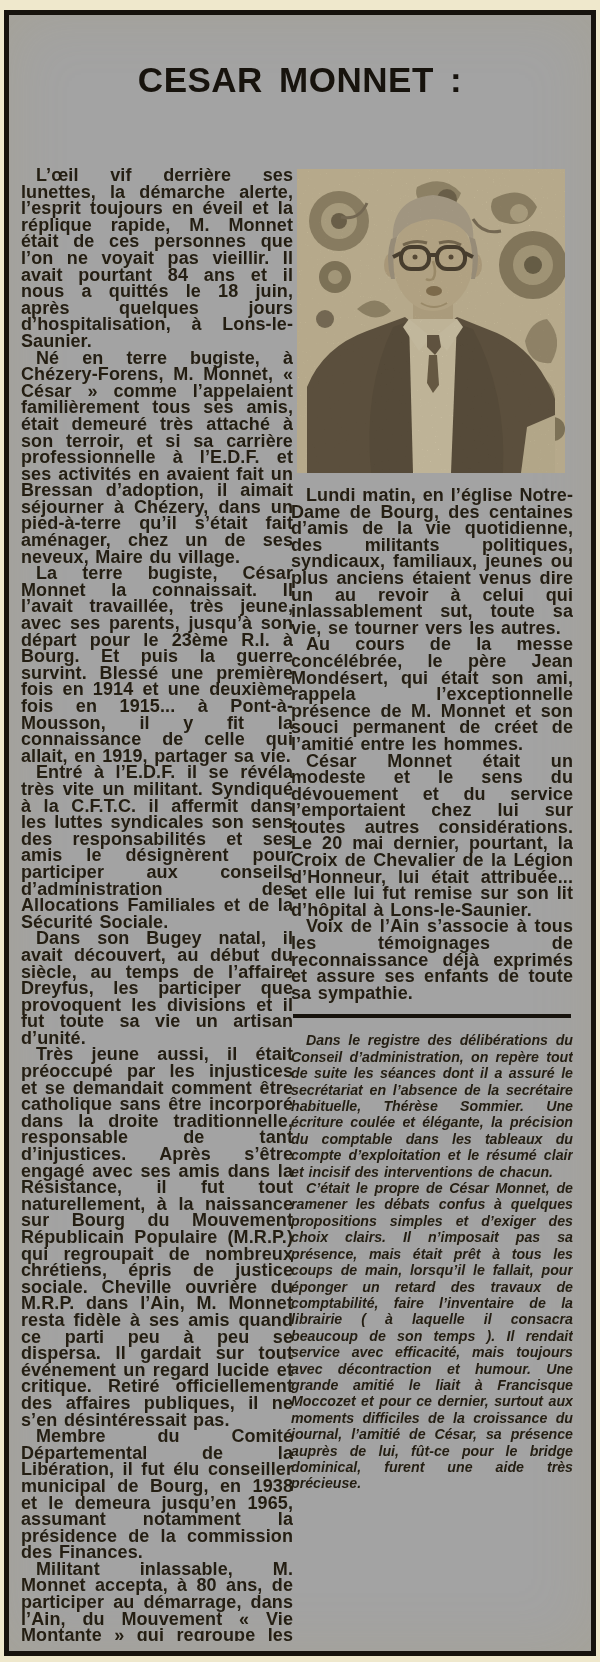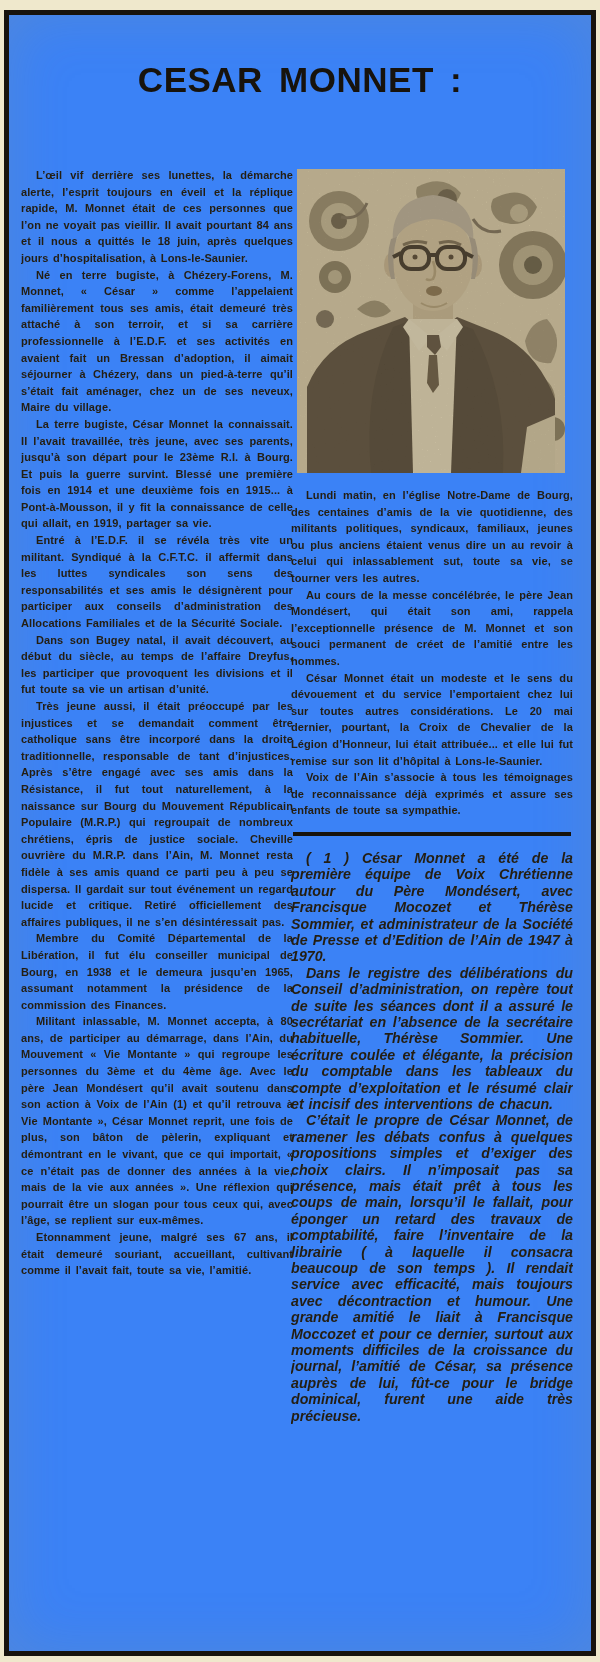--- a/index.html
+++ b/index.html
@@ -15,21 +15,21 @@
     font-family: "Liberation Sans", sans-serif;
   }
   .frame {
     position: absolute;
     left: 4px;
     top: 10px;
     width: 592px;
     height: 1646px;
     box-sizing: border-box;
     border: 5px solid #17130d;
-    background: #3b82f6;
+    background: #a3a3a3;
     box-shadow: inset 0 0 60px rgba(180,160,100,0.18);
   }
   .title {
     margin: 44px 10px 0 10px;
     text-align: center;
     font-weight: bold;
     color: #17130d;
     font-size: 35px;
     line-height: 41px;
     letter-spacing: 0.5px;
@@ -40,21 +40,21 @@
     top: 152px;
     overflow: hidden;
   }
   .col-left  { left: 12px;  width: 272px; height: 1474px; }
   .col-right { left: 282px; width: 282px; height: 1474px; }
   .body-text p {
     margin: 0;
     text-indent: 15px;
     text-align: justify;
     font-weight: bold;
-    font-size: 11px;
+    font-size: 18px;
     line-height: 16.6px;
     color: #241e12;
     word-spacing: 1.5px;
     letter-spacing: 0.1px;
   }
   .photo {
     width: 268px;
     height: 304px;
     margin: 2px 0 14px 6px;
     display: block;
@@ -182,19 +182,18 @@
     <div class="body-text">
         <p>Lundi matin, en l’église Notre-Dame de Bourg, des centaines d’amis de la vie quotidienne, des militants politiques, syndicaux, familiaux, jeunes ou plus anciens étaient venus dire un au revoir à celui qui inlassablement sut, toute sa vie, se tourner vers les autres.</p>
         <p>Au cours de la messe concélébrée, le père Jean Mondésert, qui était son ami, rappela l’exceptionnelle présence de M. Monnet et son souci permanent de créet de l’amitié entre les hommes.</p>
         <p>César Monnet était un modeste et le sens du dévouement et du service l’emportaient chez lui sur toutes autres considérations. Le 20 mai dernier, pourtant, la Croix de Chevalier de la Légion d’Honneur, lui était attribuée... et elle lui fut remise sur son lit d’hôpital à Lons-le-Saunier.</p>
         <p>Voix de l’Ain s’associe à tous les témoignages de reconnaissance déjà exprimés et assure ses enfants de toute sa sympathie.</p>
       </div>
 
     <div class="footnote-rule"></div>
 
     <div class="footnote">
-        <p>( 1 ) César Monnet a été de la première équipe de Voix Chrétienne autour du Père Mondésert, avec Francisque Mocozet et Thérèse Sommier, et administrateur de la Société de Presse et d’Edition de l’Ain de 1947 à 1970.</p>
         <p>Dans le registre des délibérations du Conseil d’administration, on repère tout de suite les séances dont il a assuré le secrétariat en l’absence de la secrétaire habituelle, Thérèse Sommier. Une écriture coulée et élégante, la précision du comptable dans les tableaux du compte d’exploitation et le résumé clair et incisif des interventions de chacun.</p>
         <p>C’était le propre de César Monnet, de ramener les débats confus à quelques propositions simples et d’exiger des choix clairs. Il n’imposait pas sa présence, mais était prêt à tous les coups de main, lorsqu’il le fallait, pour éponger un retard des travaux de comptabilité, faire l’inventaire de la librairie ( à laquelle il consacra beaucoup de son temps ). Il rendait service avec efficacité, mais toujours avec décontraction et humour. Une grande amitié le liait à Francisque Moccozet et pour ce dernier, surtout aux moments difficiles de la croissance du journal, l’amitié de César, sa présence auprès de lui, fût-ce pour le bridge dominical, furent une aide très précieuse.</p>
       </div>
   </div>
 
 </div>
 
 </body></html>

